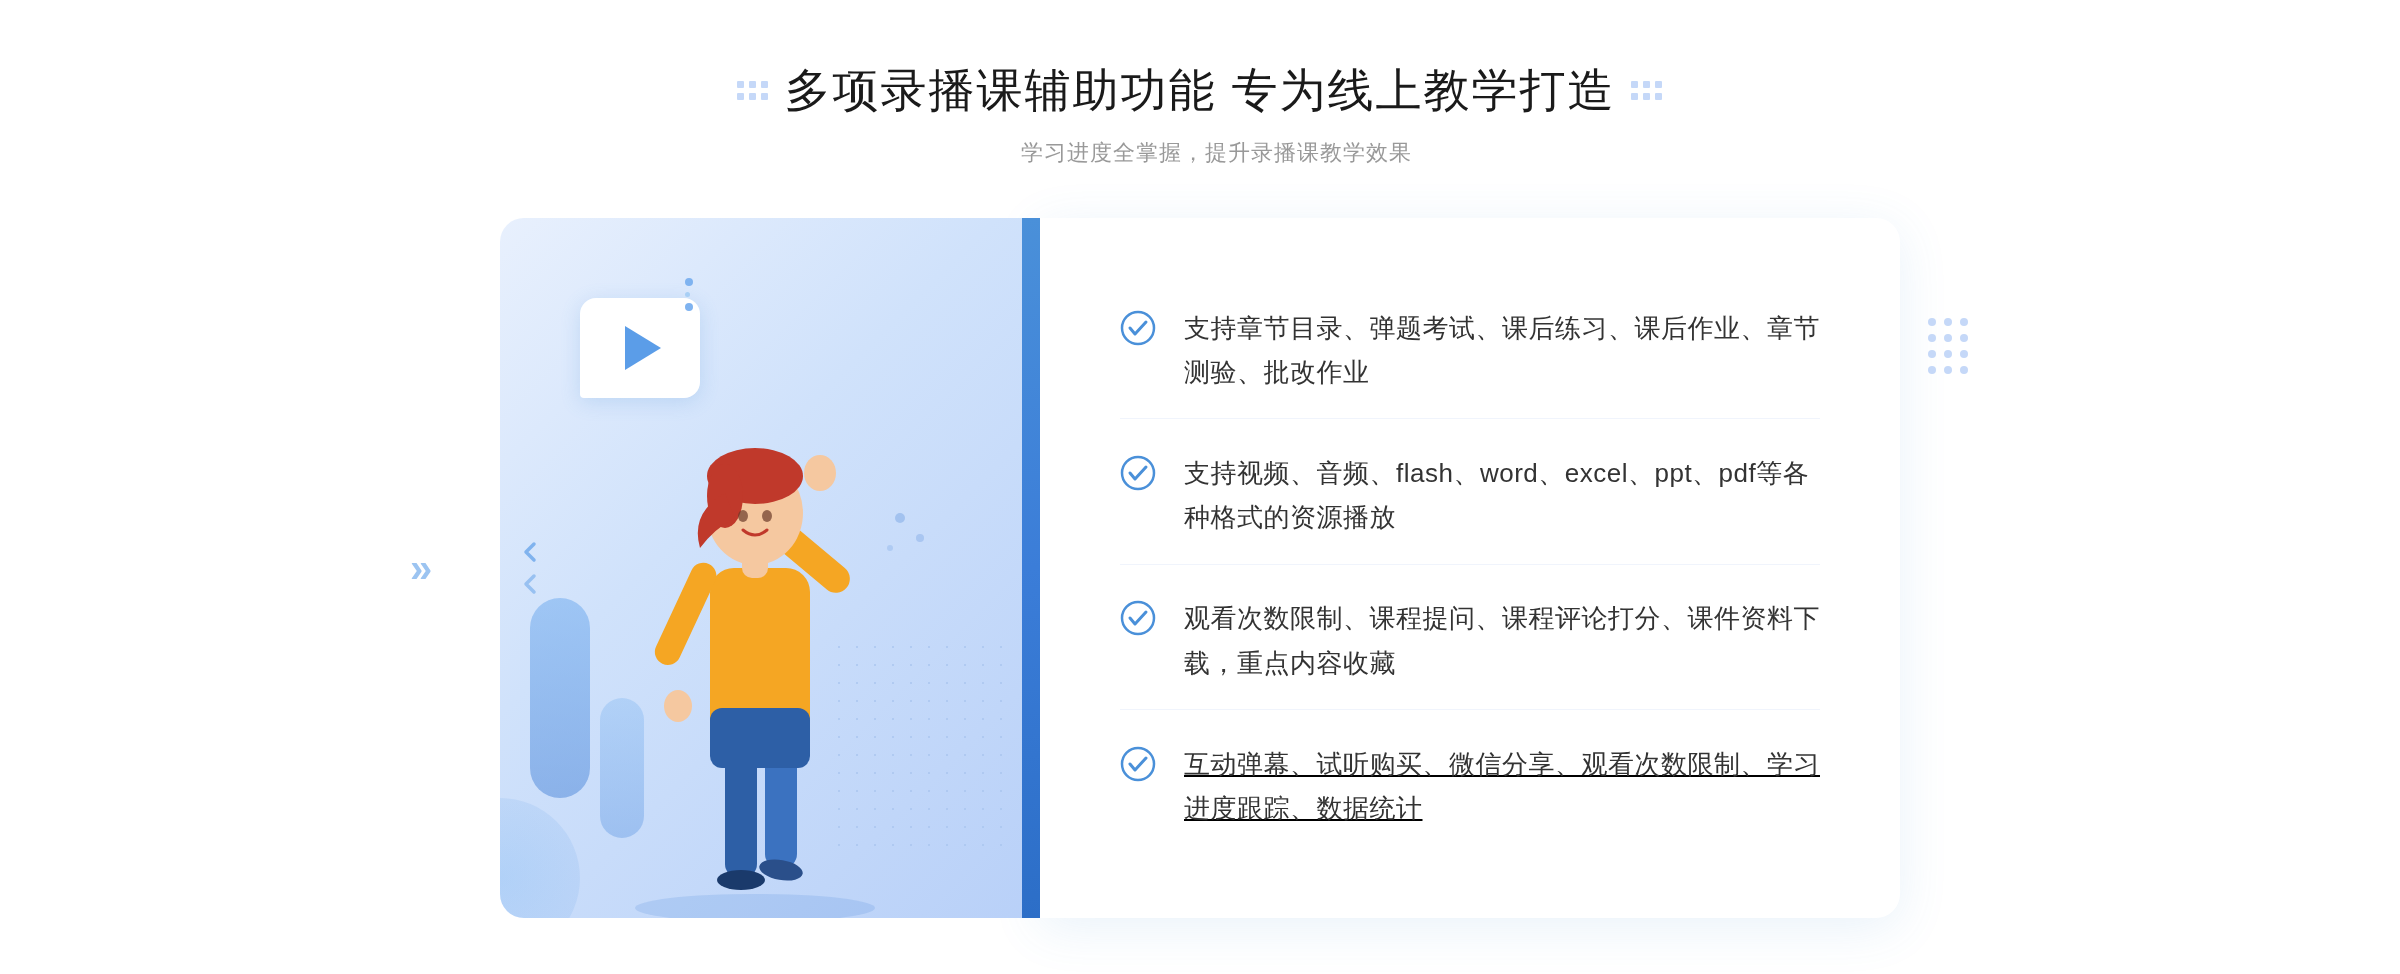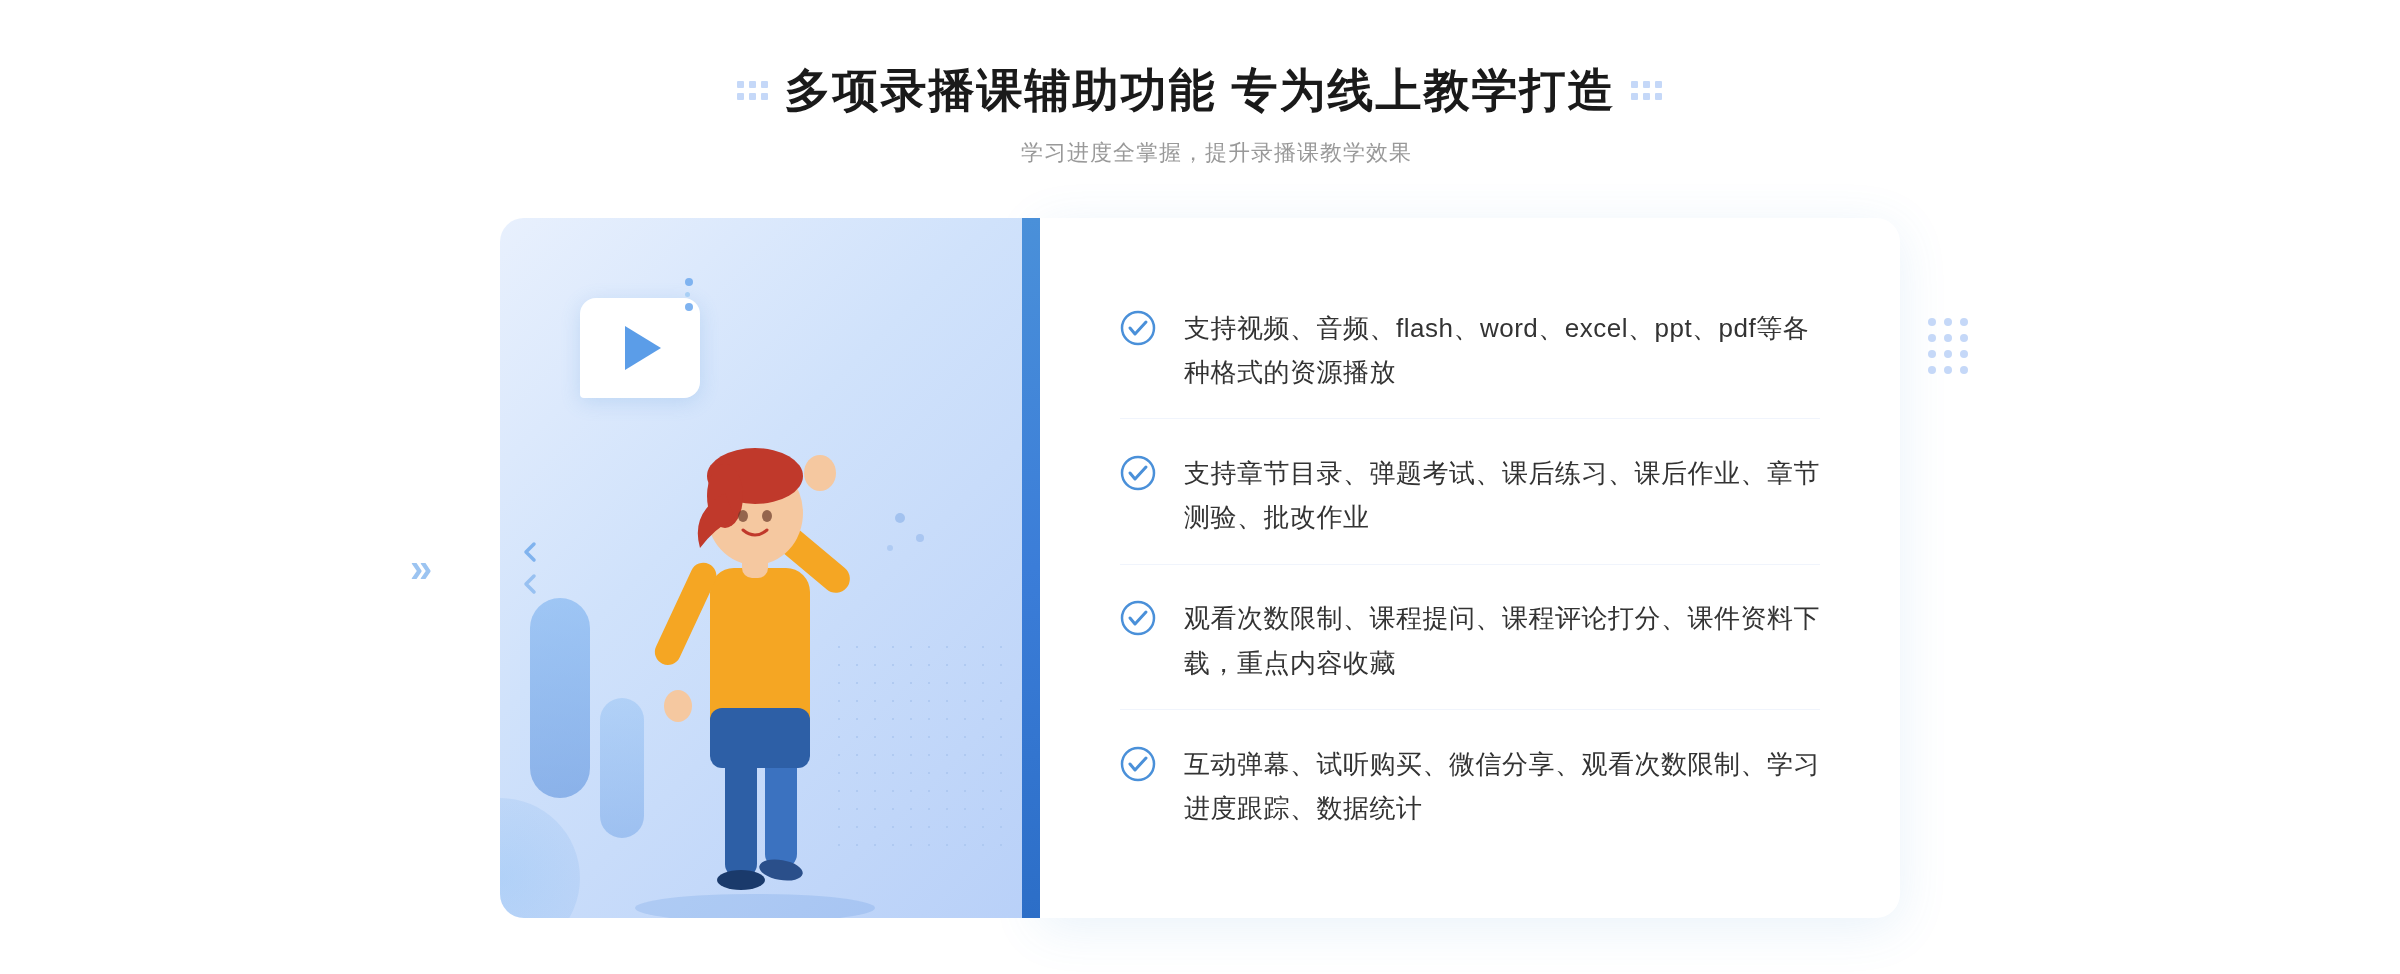--- a/index.html
+++ b/index.html
@@ -53,21 +53,21 @@
 
     .dot {
       width: 7px;
       height: 7px;
       border-radius: 1px;
       background: #c5d8f8;
     }
 
     .main-title {
       font-size: 46px;
-      font-weight: 700;
+      font-weight: 400;
       color: #1a1a1a;
       letter-spacing: 2px;
     }
 
     .subtitle {
       font-size: 22px;
       color: #999;
       letter-spacing: 1px;
       margin-left: 33px;
     }
@@ -208,20 +208,21 @@
     .feature-item {
       display: flex;
       align-items: flex-start;
       gap: 28px;
       padding: 24px 0;
       border-bottom: 1px solid #f0f4fc;
     }
 
     .feature-item:last-child {
       border-bottom: none;
+      text-decoration: underline;
     }
 
     .check-icon {
       width: 36px;
       height: 36px;
       flex-shrink: 0;
       margin-top: 4px;
     }
 
     .check-icon svg {
@@ -397,48 +398,48 @@
             <polyline points="18,6 10,14 18,22" stroke="#5b9de8" stroke-width="3.5" fill="none" stroke-linecap="round" stroke-linejoin="round" opacity="0.7"></polyline>
           </svg>
           <svg width="28" height="28" viewBox="0 0 28 28">
             <polyline points="18,6 10,14 18,22" stroke="#5b9de8" stroke-width="3.5" fill="none" stroke-linecap="round" stroke-linejoin="round" opacity="0.5"></polyline>
           </svg>
         </div>
 
       </div>
 
       <div class="features-area">
+
+        <div class="feature-item">
+          <div class="check-icon">
+            <svg viewBox="0 0 36 36" xmlns="http://www.w3.org/2000/svg">
+              <circle cx="18" cy="18" r="16" fill="none" stroke="#4a90d9" stroke-width="2.5"></circle>
+              <polyline points="10,18 15,24 26,12" stroke="#4a90d9" stroke-width="3" fill="none" stroke-linecap="round" stroke-linejoin="round"></polyline>
+            </svg>
+          </div>
+          <span class="feature-text">支持章节目录、弹题考试、课后练习、课后作业、章节测验、批改作业</span>
+        </div>
 
         <div class="feature-item">
           <div class="check-icon">
             <svg viewBox="0 0 36 36" xmlns="http://www.w3.org/2000/svg">
               <circle cx="18" cy="18" r="16" fill="none" stroke="#4a90d9" stroke-width="2.5"></circle>
               <polyline points="10,18 15,24 26,12" stroke="#4a90d9" stroke-width="3" fill="none" stroke-linecap="round" stroke-linejoin="round"></polyline>
             </svg>
           </div>
           <span class="feature-text">支持视频、音频、flash、word、excel、ppt、pdf等各种格式的资源播放</span>
         </div>
 
         <div class="feature-item">
           <div class="check-icon">
             <svg viewBox="0 0 36 36" xmlns="http://www.w3.org/2000/svg">
               <circle cx="18" cy="18" r="16" fill="none" stroke="#4a90d9" stroke-width="2.5"></circle>
               <polyline points="10,18 15,24 26,12" stroke="#4a90d9" stroke-width="3" fill="none" stroke-linecap="round" stroke-linejoin="round"></polyline>
             </svg>
           </div>
-          <span class="feature-text">支持章节目录、弹题考试、课后练习、课后作业、章节测验、批改作业</span>
-        </div>
-
-        <div class="feature-item">
-          <div class="check-icon">
-            <svg viewBox="0 0 36 36" xmlns="http://www.w3.org/2000/svg">
-              <circle cx="18" cy="18" r="16" fill="none" stroke="#4a90d9" stroke-width="2.5"></circle>
-              <polyline points="10,18 15,24 26,12" stroke="#4a90d9" stroke-width="3" fill="none" stroke-linecap="round" stroke-linejoin="round"></polyline>
-            </svg>
-          </div>
           <span class="feature-text">观看次数限制、课程提问、课程评论打分、课件资料下载，重点内容收藏</span>
         </div>
 
         <div class="feature-item">
           <div class="check-icon">
             <svg viewBox="0 0 36 36" xmlns="http://www.w3.org/2000/svg">
               <circle cx="18" cy="18" r="16" fill="none" stroke="#4a90d9" stroke-width="2.5"></circle>
               <polyline points="10,18 15,24 26,12" stroke="#4a90d9" stroke-width="3" fill="none" stroke-linecap="round" stroke-linejoin="round"></polyline>
             </svg>
           </div>

